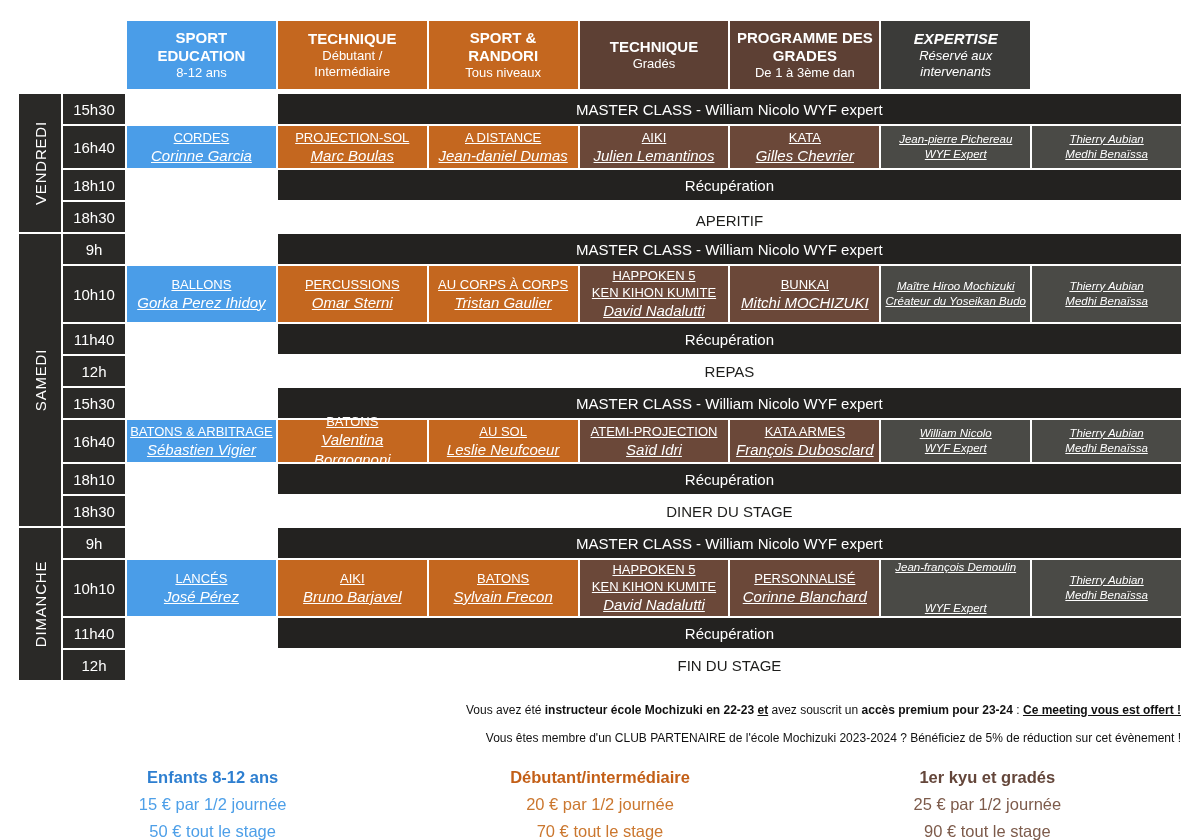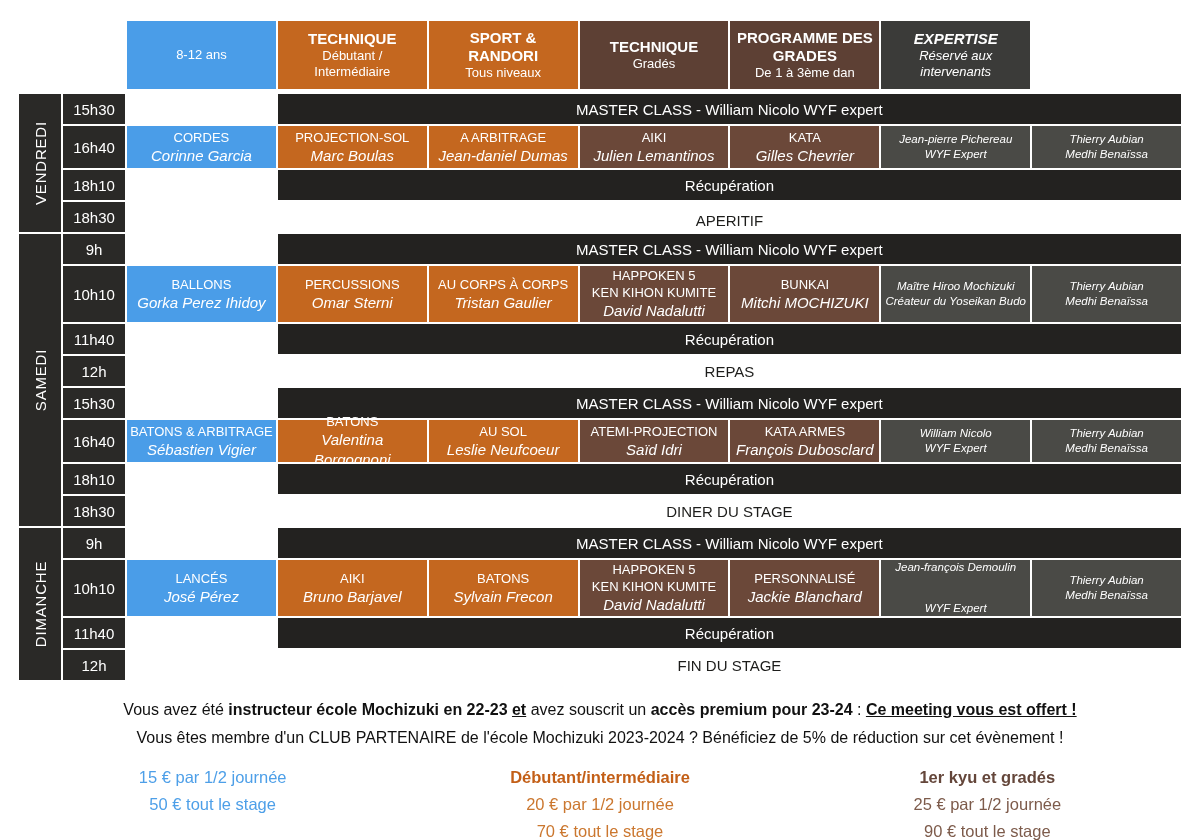--- a/index.html
+++ b/index.html
@@ -49,31 +49,31 @@
   .bar{
     grid-column:4/10;background:var(--black-bar,#232220);color:#fff;
     display:flex;align-items:center;justify-content:center;font-size:15px;
   }
   .banner{
     grid-column:4/10;background:#fff;color:#1d1d1b;
     display:flex;align-items:center;justify-content:center;font-size:15px;
   }
   .cell{
     color:#fff;text-align:center;display:flex;flex-direction:column;
-    justify-content:center;line-height:1.32;padding:2px 3px;box-sizing:border-box;
+    justify-content:center;line-height:1.32;padding:2px 3px;box-sizing:border-box;text-decoration:underline;
   }
   .cell.blue{background:var(--blue,#4a9de8);}
   .cell.orange{background:var(--orange,#c4671f);}
   .cell.brown{background:var(--brown-cell,#6b4839);}
   .cell.gray{background:var(--gray-cell,#4a4a46);}
   .cell .title{font-size:13px;}
   .cell .sub{font-size:15px;font-style:italic;}
   .cell .gline{font-size:11.5px;font-style:italic;}
   
-  .notes{text-align:center;margin-top:16px;font-size:16px;color:#111;}
+  .notes{text-align:right;margin-top:16px;font-size:12px;color:#111;}
   .notes p{margin:0;line-height:28px;}
   .b{font-weight:bold;}
   .u{text-decoration:underline;}
   
   .pricing{display:flex;margin-top:12px;}
   .price-group{flex:1;text-align:center;font-size:16.5px;line-height:27px;}
   .price-group .pt{font-weight:bold;}
   .pg-blue .pt{color:var(--price-blue-title,#2e7fd0);}
   .pg-blue .pl{color:var(--price-blue-line,#4d9fe8);}
   .pg-orange .pt{color:var(--price-orange-title,#c35f17);}
@@ -83,20 +83,21 @@
 </style>
 </head>
 <body>
 
 <div class="page">
 
   <div class="grid header-row">
     <div></div>
     <div></div>
     <div class="hdr bg-blue">
+      <span class="t">SPORT EDUCATION</span>
       <span class="s">8-12 ans</span>
     </div>
     <div class="hdr bg-orange">
       <span class="t">TECHNIQUE</span>
       <span class="s">Débutant / Intermédiaire</span>
     </div>
     <div class="hdr bg-orange">
       <span class="t">SPORT &amp; RANDORI</span>
       <span class="s">Tous niveaux</span>
     </div>
@@ -124,21 +125,21 @@
         <div class="time-cell" style="grid-row: 2;">16h40</div>
         <div class="cell blue" style="grid-area: 2 / 3;">
           <div class="title">CORDES</div>
           <div class="sub">Corinne Garcia</div>
         </div>
         <div class="cell orange" style="grid-area: 2 / 4;">
           <div class="title">PROJECTION-SOL</div>
           <div class="sub">Marc Boulas</div>
         </div>
         <div class="cell orange" style="grid-area: 2 / 5;">
-          <div class="title">A ARBITRAGE</div>
+          <div class="title">A DISTANCE</div>
           <div class="sub">Jean-daniel Dumas</div>
         </div>
         <div class="cell brown" style="grid-area: 2 / 6;">
           <div class="title">AIKI</div>
           <div class="sub">Julien Lemantinos</div>
         </div>
         <div class="cell brown" style="grid-area: 2 / 7;">
           <div class="title">KATA</div>
           <div class="sub">Gilles Chevrier</div>
         </div>
@@ -250,21 +251,21 @@
           <div class="title">BATONS</div>
           <div class="sub">Sylvain Frecon</div>
         </div>
         <div class="cell brown" style="grid-area: 2 / 6;">
           <div class="title">HAPPOKEN 5</div>
           <div class="title">KEN KIHON KUMITE</div>
           <div class="sub">David Nadalutti</div>
         </div>
         <div class="cell brown" style="grid-area: 2 / 7;">
           <div class="title">PERSONNALISÉ</div>
-          <div class="sub">Jackie Blanchard</div>
+          <div class="sub">Corinne Blanchard</div>
         </div>
         <div class="cell gray" style="grid-area: 2 / 8; gap: 25px;">
           <div class="gline">Jean-françois Demoulin</div>
           <div class="gline">WYF Expert</div>
         </div>
         <div class="cell gray" style="grid-area: 2 / 9;">
           <div class="gline">Thierry Aubian</div>
           <div class="gline">Medhi Benaïssa</div>
         </div>
         <div class="time-cell" style="grid-row: 3;">11h40</div>
@@ -274,20 +275,21 @@
       </div>
     </div>
 
   <div class="notes">
     <p><span>Vous avez été </span><span class="b">instructeur école Mochizuki en 22-23 </span><span class="b u">et</span><span> avez souscrit un </span><span class="b">accès premium pour 23-24</span><span> : </span><span class="b u">Ce meeting vous est offert !</span></p>
     <p>Vous êtes membre d'un CLUB PARTENAIRE de l'école Mochizuki 2023-2024 ? Bénéficiez de 5% de réduction sur cet évènement !</p>
   </div>
 
   <div class="pricing">
     <div class="price-group pg-blue">
+      <div class="pt">Enfants 8-12 ans</div>
       <div class="pl">15 € par 1/2 journée</div>
       <div class="pl">50 € tout le stage</div>
     </div>
     <div class="price-group pg-orange">
       <div class="pt">Débutant/intermédiaire</div>
       <div class="pl">20 € par 1/2 journée</div>
       <div class="pl">70 € tout le stage</div>
     </div>
     <div class="price-group pg-brown">
       <div class="pt">1er kyu et gradés</div>

